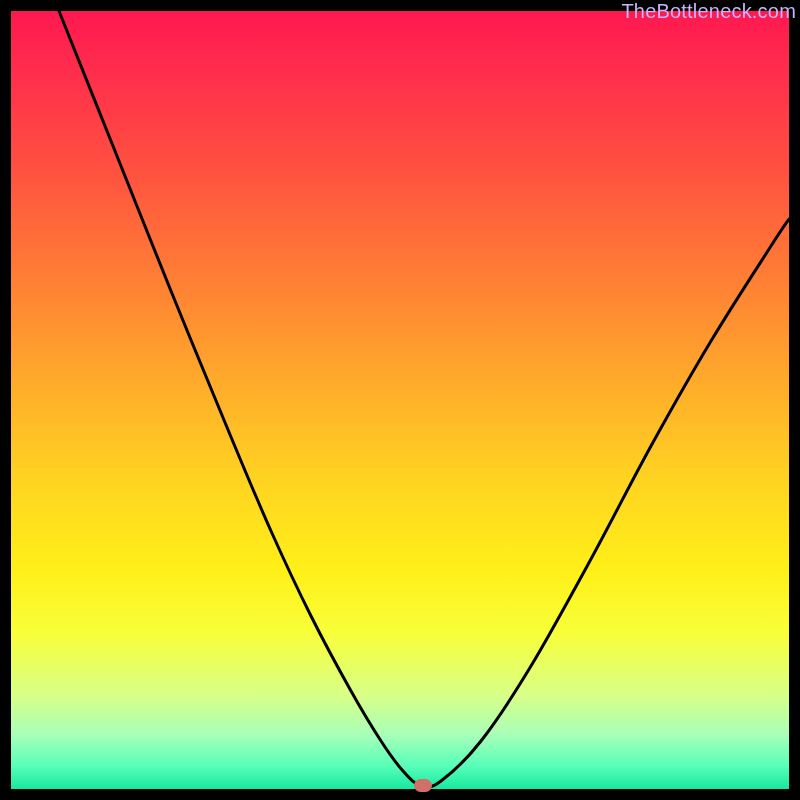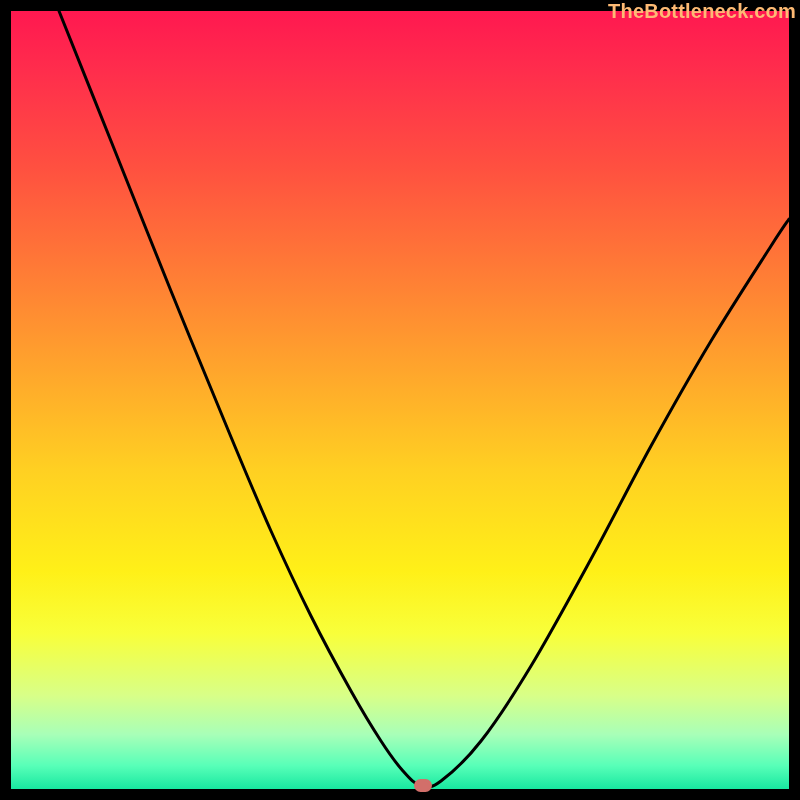--- a/index.html
+++ b/index.html
@@ -30,22 +30,22 @@
       #58ffb8 97%,
       #18e8a0 100%
     );
   }
   .watermark {
     position: absolute;
     top: 0;
     right: 4px;
     font-family: Arial, Helvetica, sans-serif;
     font-size: 20px;
-    font-weight: 700;
-    color: #fdba74;
+    font-weight: 400;
+    color: #c4b5fd;
     letter-spacing: 0.2px;
   }
   svg.curve {
     position: absolute;
     left: 11px;
     top: 11px;
     width: 778px;
     height: 778px;
     overflow: visible;
   }

